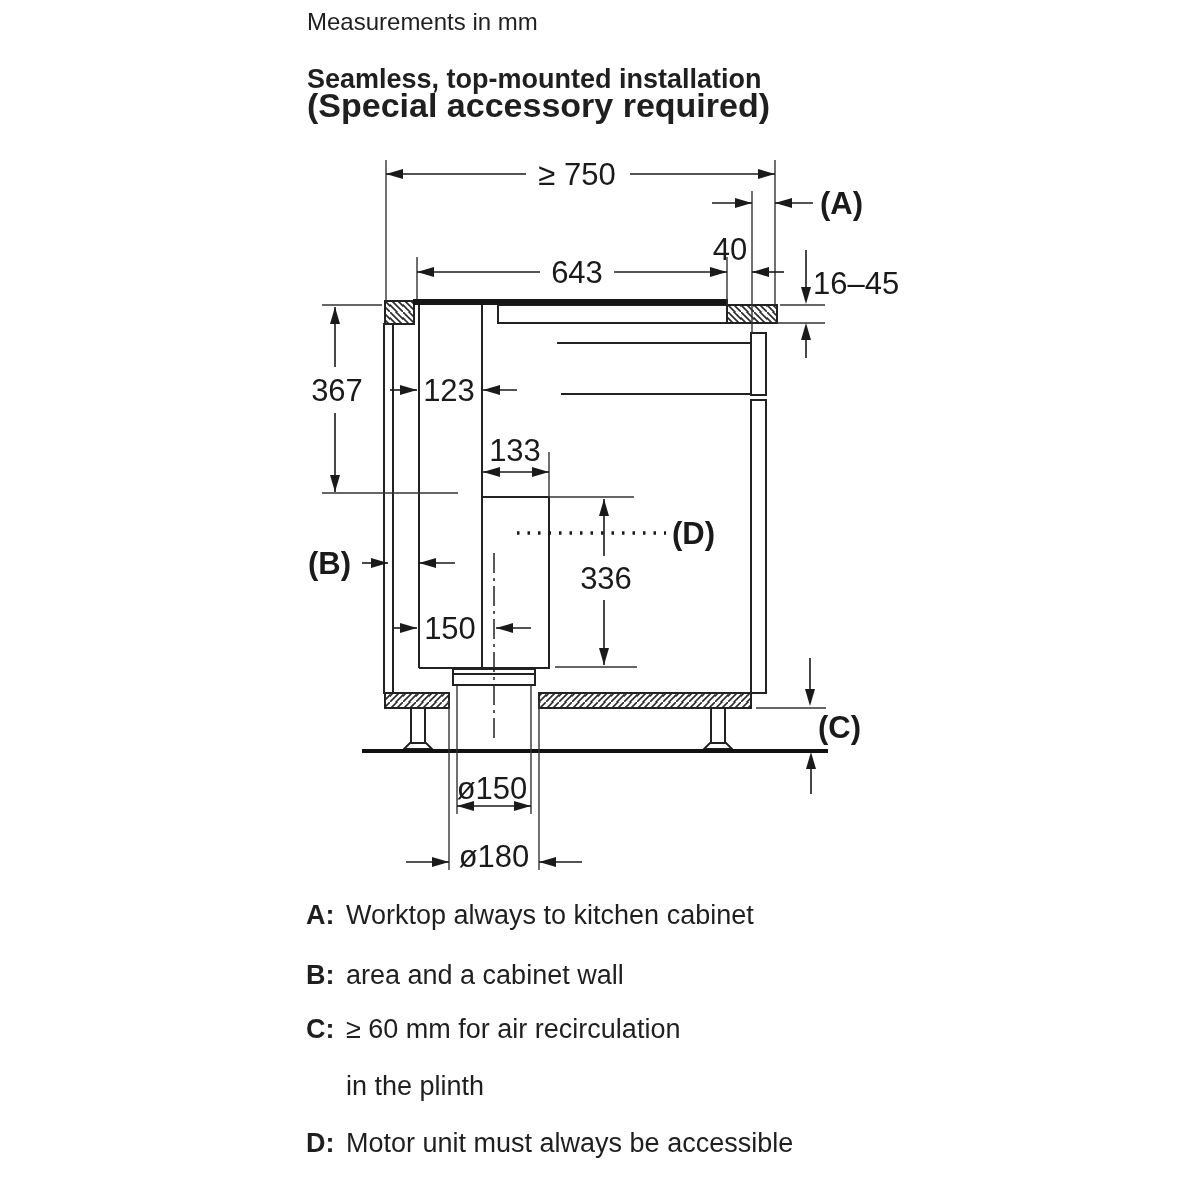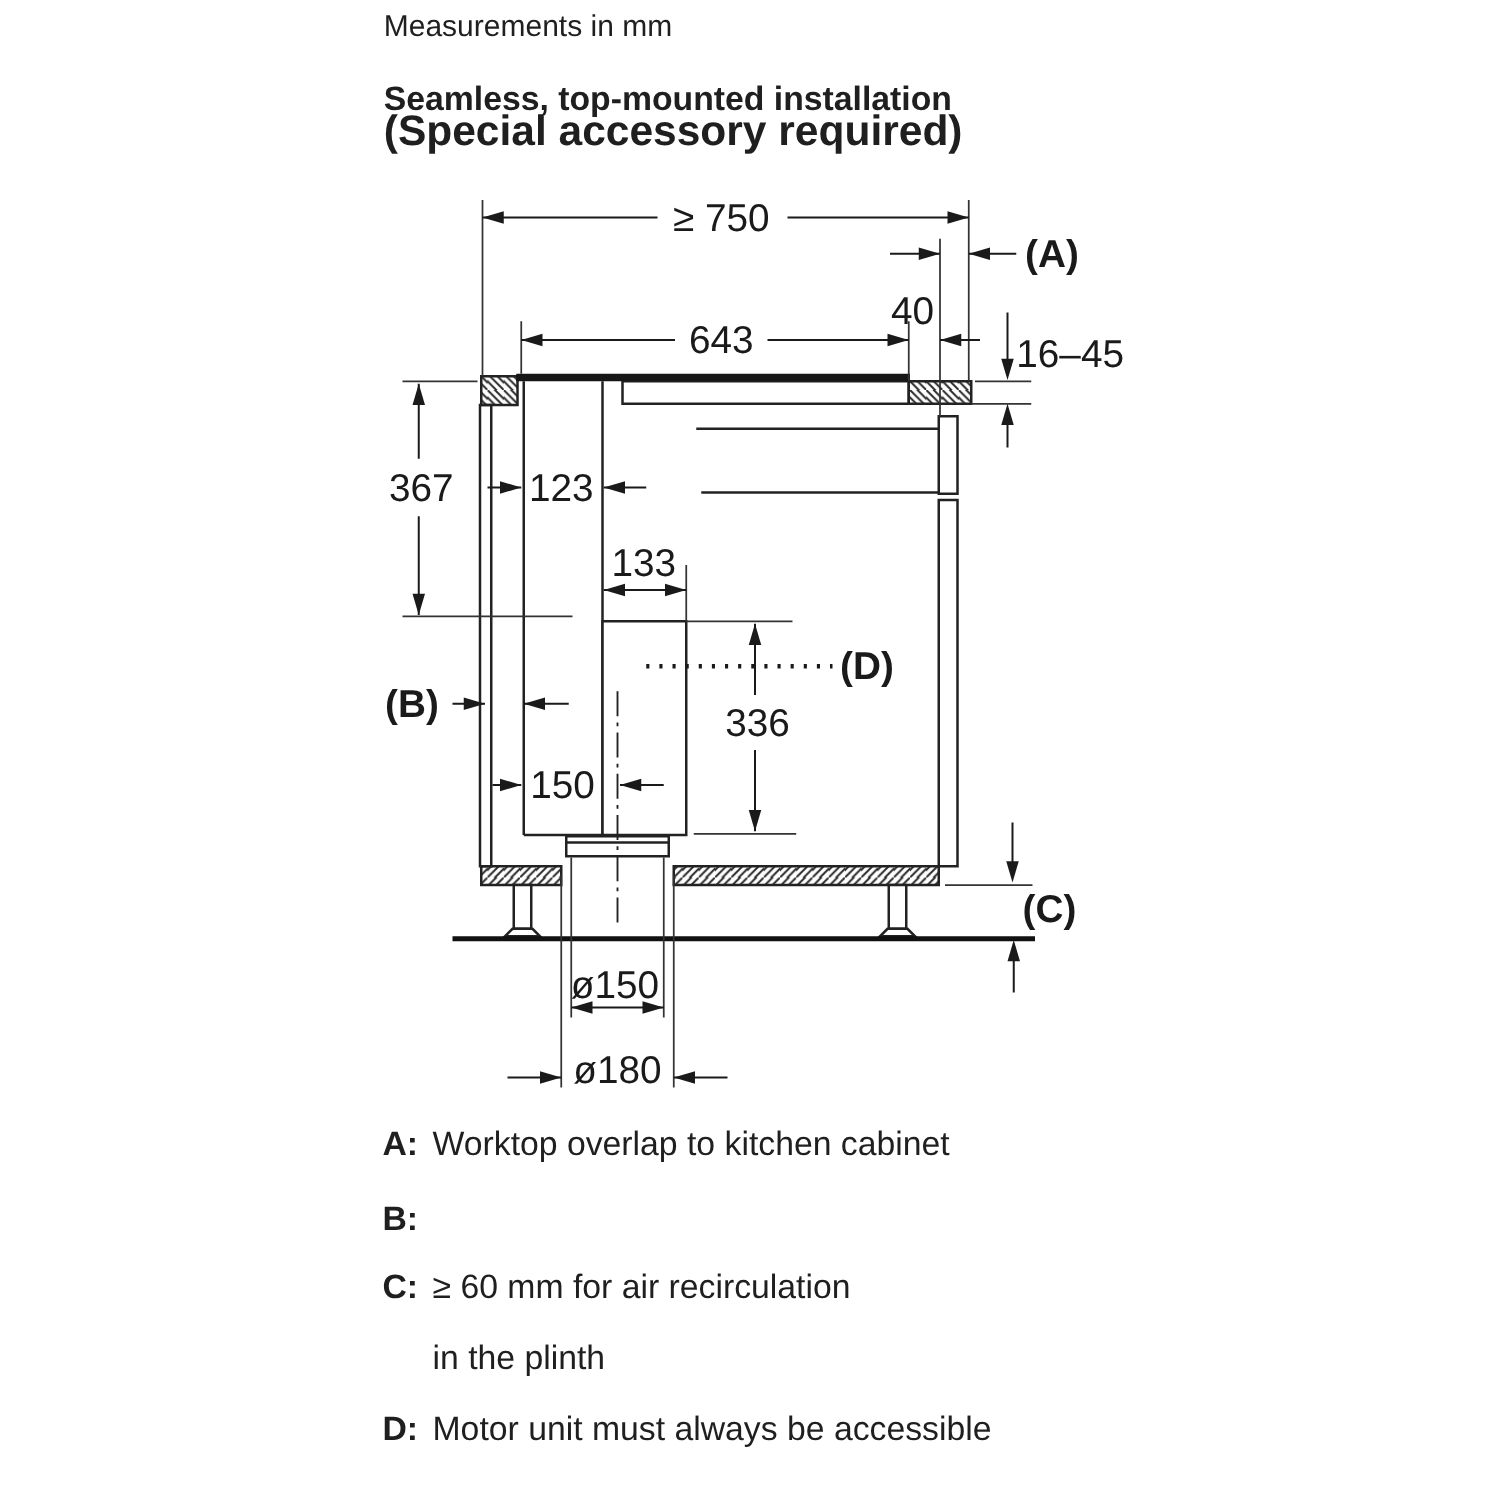--- a/index.html
+++ b/index.html
@@ -210,25 +210,26 @@
   <text class="boldlbl" x="672" y="533" dominant-baseline="central">(D)</text>
   <text class="dimtxt" x="606" y="578" text-anchor="middle" dominant-baseline="central">336</text>
   <text class="dimtxt" x="450" y="628" text-anchor="middle" dominant-baseline="central">150</text>
   <text class="boldlbl" x="818" y="727" dominant-baseline="central">(C)</text>
   <text class="dimtxt" x="492" y="788" text-anchor="middle" dominant-baseline="central">ø150</text>
   <text class="dimtxt" x="494" y="856" text-anchor="middle" dominant-baseline="central">ø180</text>
 </svg>
 
 <div class="legend-row" style="top:902px">
   <span class="legend-key">A:</span>
-  <span class="legend-text"><span>Worktop overlap to kitchen cabinet</span></span>
+  <span class="legend-text"><span>Worktop always to kitchen cabinet</span></span>
 </div>
 <div class="legend-row" style="top:962px">
   <span class="legend-key">B:</span>
   <span class="legend-text">
+    <div>area and a cabinet wall</div>
   </span>
 </div>
 <div class="legend-row" style="top:1016px">
   <span class="legend-key">C:</span>
   <span class="legend-text"><span>≥ 60 mm for air recirculation</span></span>
 </div>
 <div class="legend-row" style="top:1073px">
   <span class="legend-key"></span>
   <span class="legend-text">
     <div>in the plinth</div>

